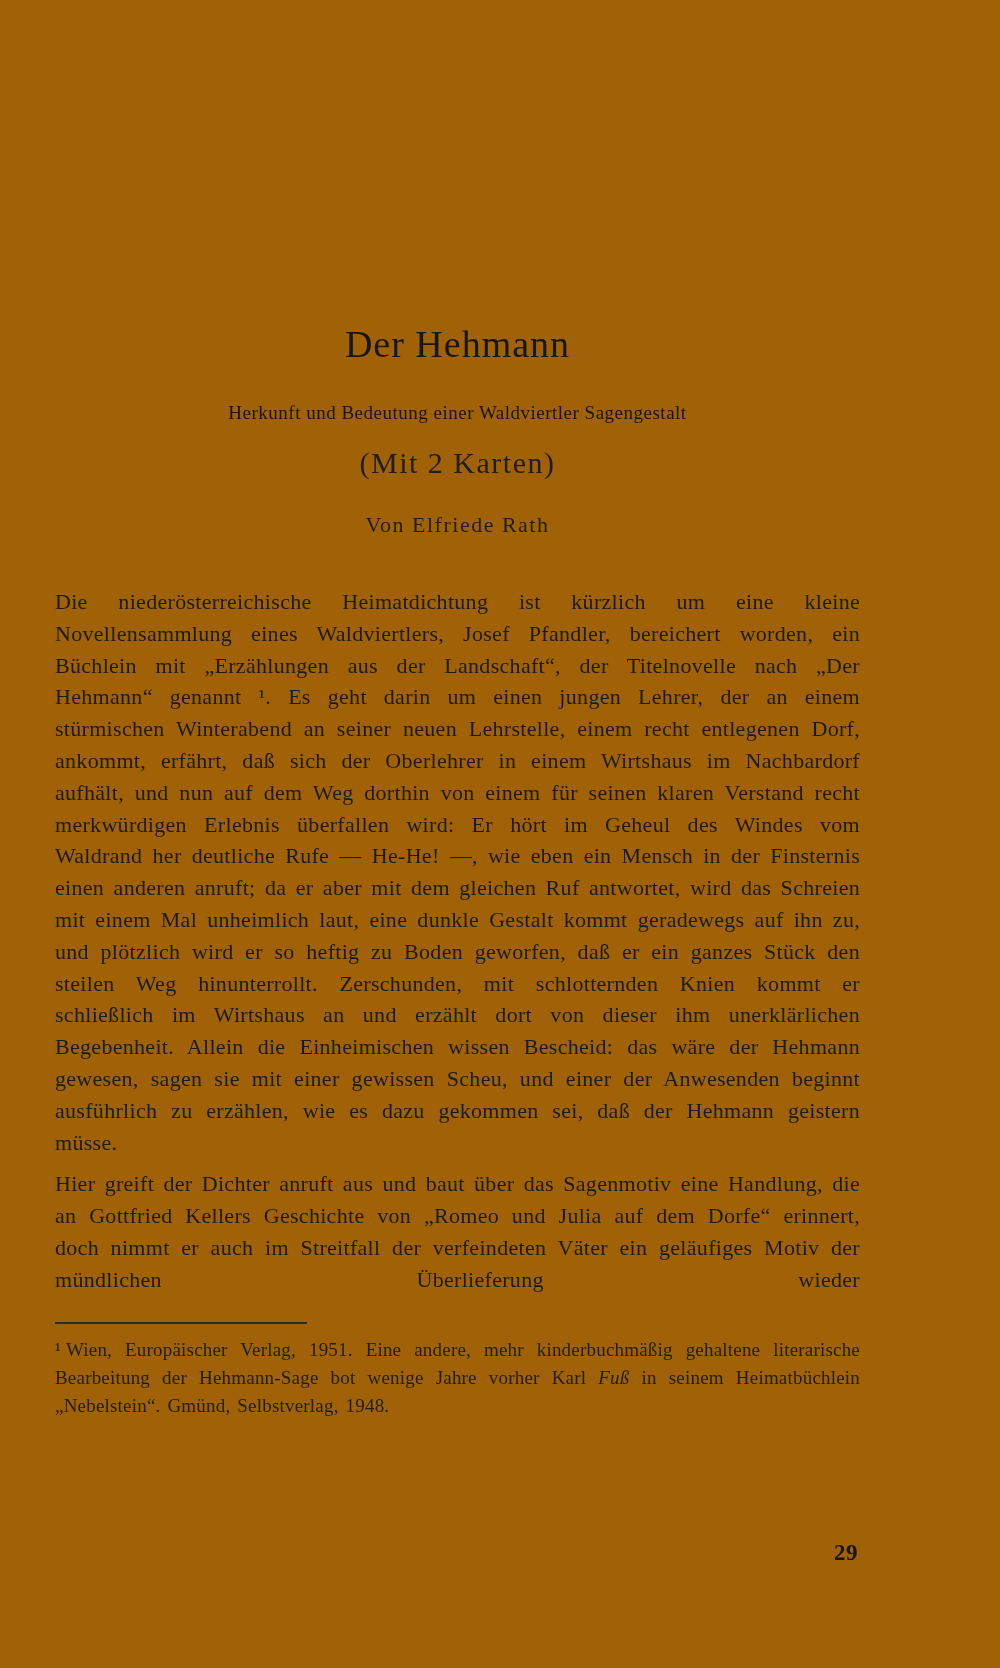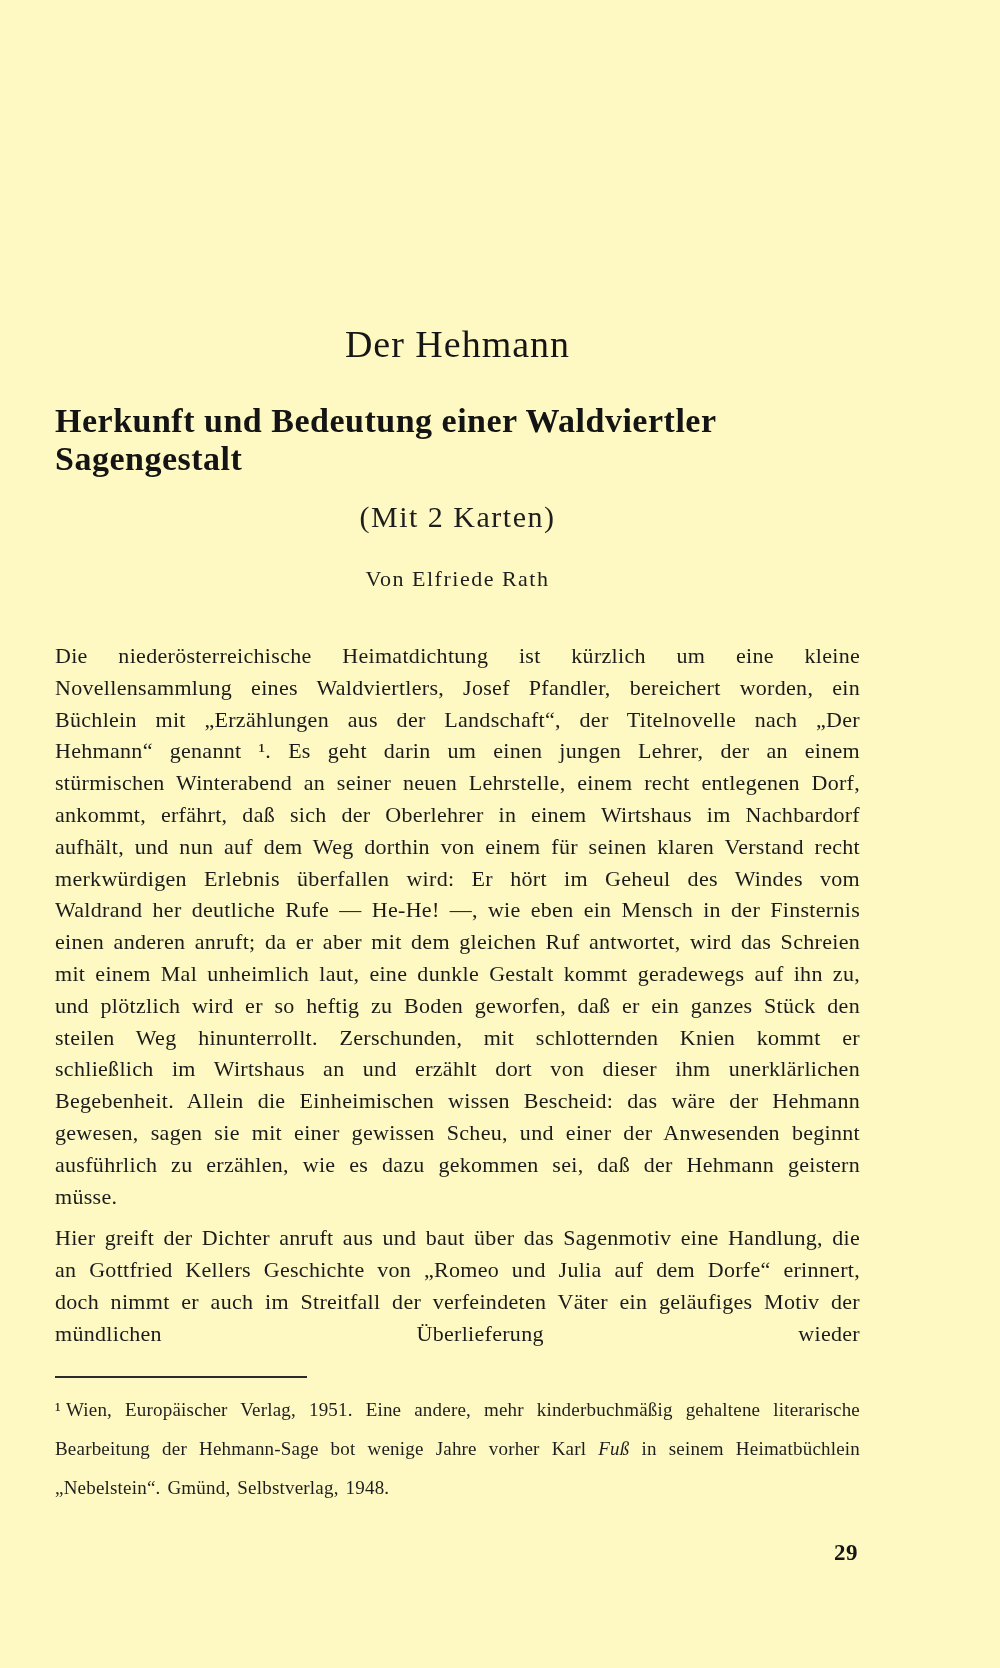--- a/index.html
+++ b/index.html
@@ -5,21 +5,21 @@
   html, body {
     margin: 0;
     padding: 0;
     background: #e9e9e7;
   }
   .page {
     position: relative;
     width: 1000px;
     height: 1668px;
     margin: 0 auto;
-    background: #fef9c3;
+    background: #a16207;
     color: #1b1b1b;
     font-family: "Liberation Serif", "DejaVu Serif", serif;
     overflow: hidden;
     box-sizing: border-box;
   }
   .content {
     box-sizing: border-box;
     width: 805px;
     margin-left: 55px;
     padding-top: 322px;
@@ -27,23 +27,23 @@
   .title {
     margin: 0;
     text-align: center;
     font-size: 38px;
     font-weight: 400;
     letter-spacing: 1px;
     color: #161616;
   }
   .subtitle {
     margin: 36px 0 0 0;
-    text-align: left;
-    font-size: 34px;
-    font-weight: 700;
+    text-align: center;
+    font-size: 19px;
+    font-weight: 400;
     letter-spacing: 0.5px;
     color: #141414;
   }
   .maps-note {
     margin-top: 22px;
     text-align: center;
     font-size: 30px;
     letter-spacing: 1.5px;
     color: #1e1e1e;
   }
@@ -75,21 +75,21 @@
   }
   .footnote-rule {
     width: 252px;
     height: 0;
     border: 0;
     border-top: 2px solid #2a2a2a;
     margin: 0 0 12px 0;
   }
   .footnote {
     font-size: 19px;
-    line-height: 39px;
+    line-height: 28px;
     text-align: justify;
     word-spacing: 2px;
     letter-spacing: 0.2px;
     color: #1e1e1e;
   }
   .footnote .marker {
     margin-right: 5px;
   }
   .footnote .italic {
     font-style: italic;

